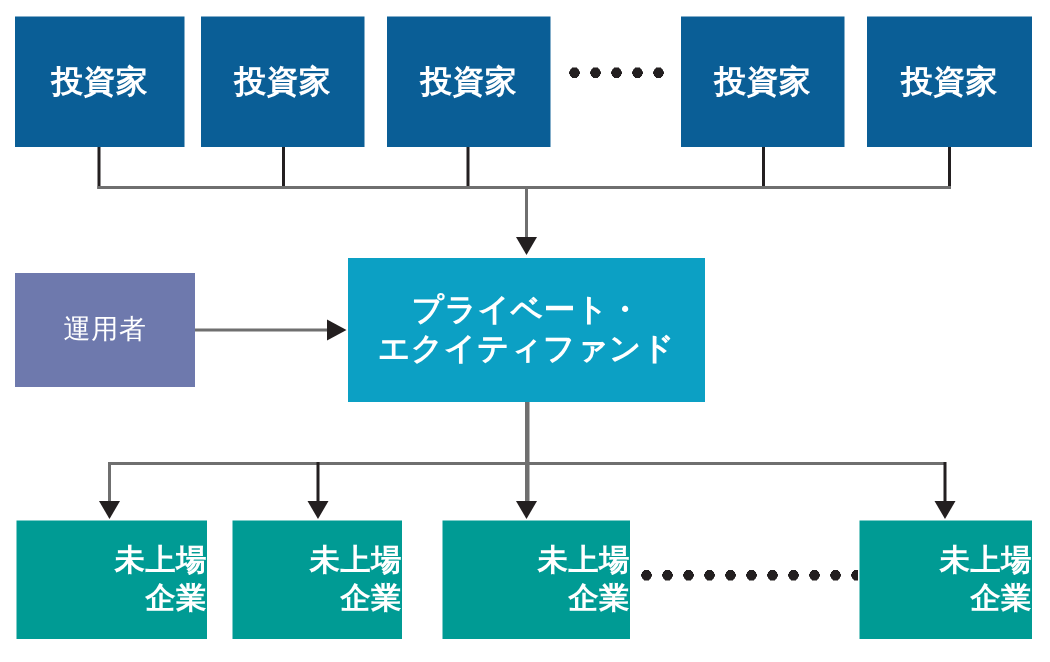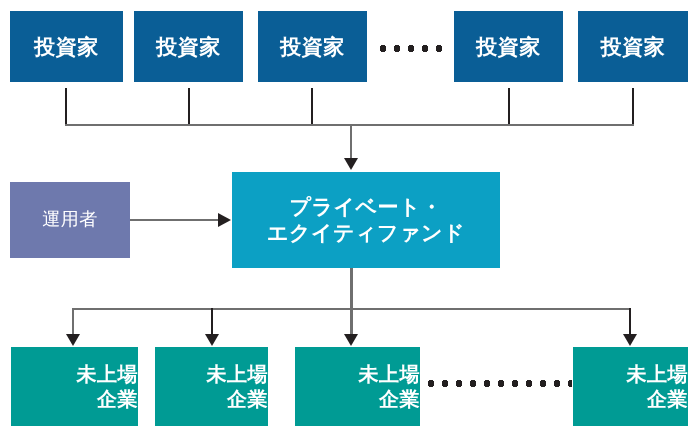--- a/index.html
+++ b/index.html
@@ -29,21 +29,21 @@
   }
   .node .label {
     display: block;
     width: 100%;
     white-space: pre-line;
   }
   
   .investor {
     background: #0a5e96;
     top: 11px;
-    height: 71px;
+    height: 87px;
     font-size: 21px;
     font-weight: 700;
   }
   .inv-1 { left: 10px;  width: 113px; }
   .inv-2 { left: 134px; width: 109px; }
   .inv-3 { left: 258px; width: 109px; }
   .inv-4 { left: 454px; width: 109px; }
   .inv-5 { left: 578px; width: 110px; }
 
   
@@ -55,21 +55,21 @@
     height: 76px;
     font-size: 18px;
     font-weight: 400;
   }
 
   
   .fund {
     background: #0ca0c4;
     left: 232px;
     top: 172px;
-    width: 268px;
+    width: 238px;
     height: 96px;
     font-size: 21px;
     font-weight: 700;
     justify-content: center;
   }
 
   
   .company {
     background: #009b94;
     top: 347px;

